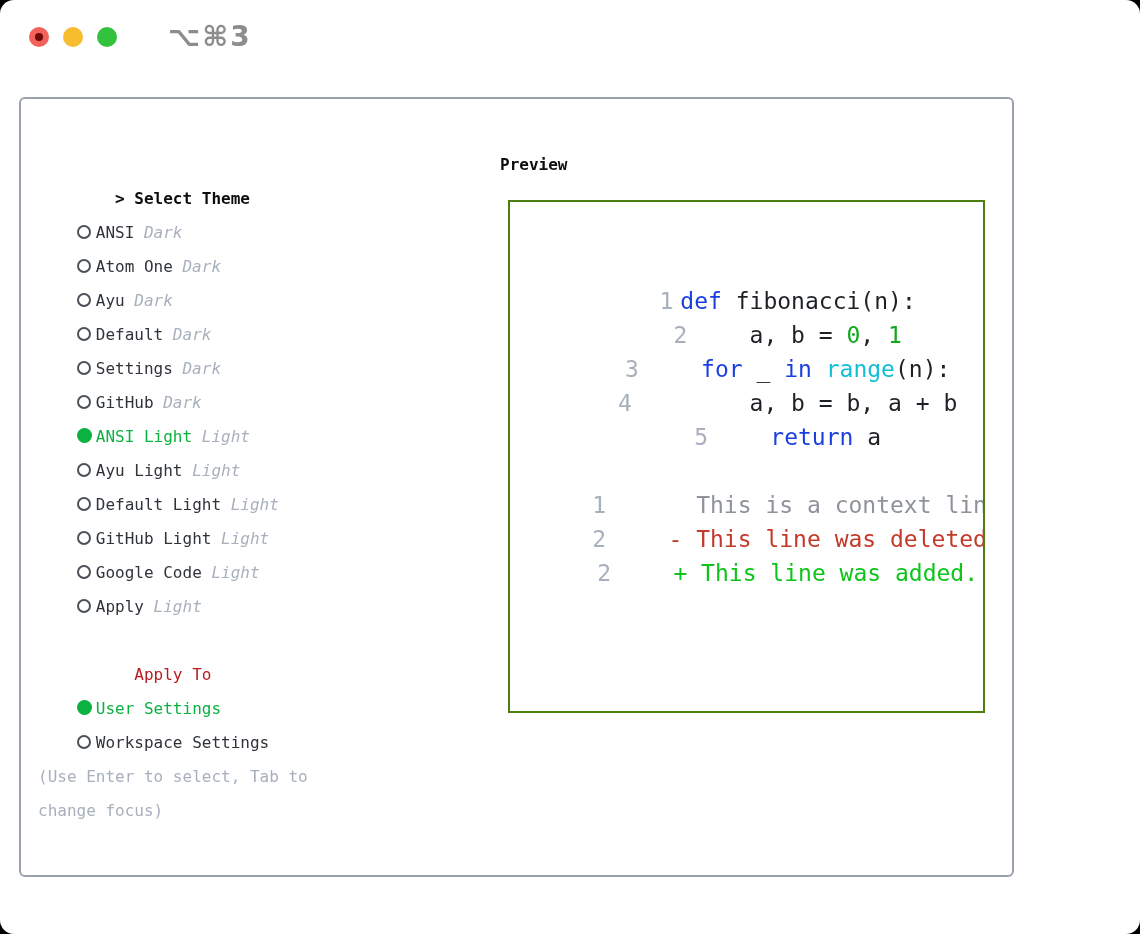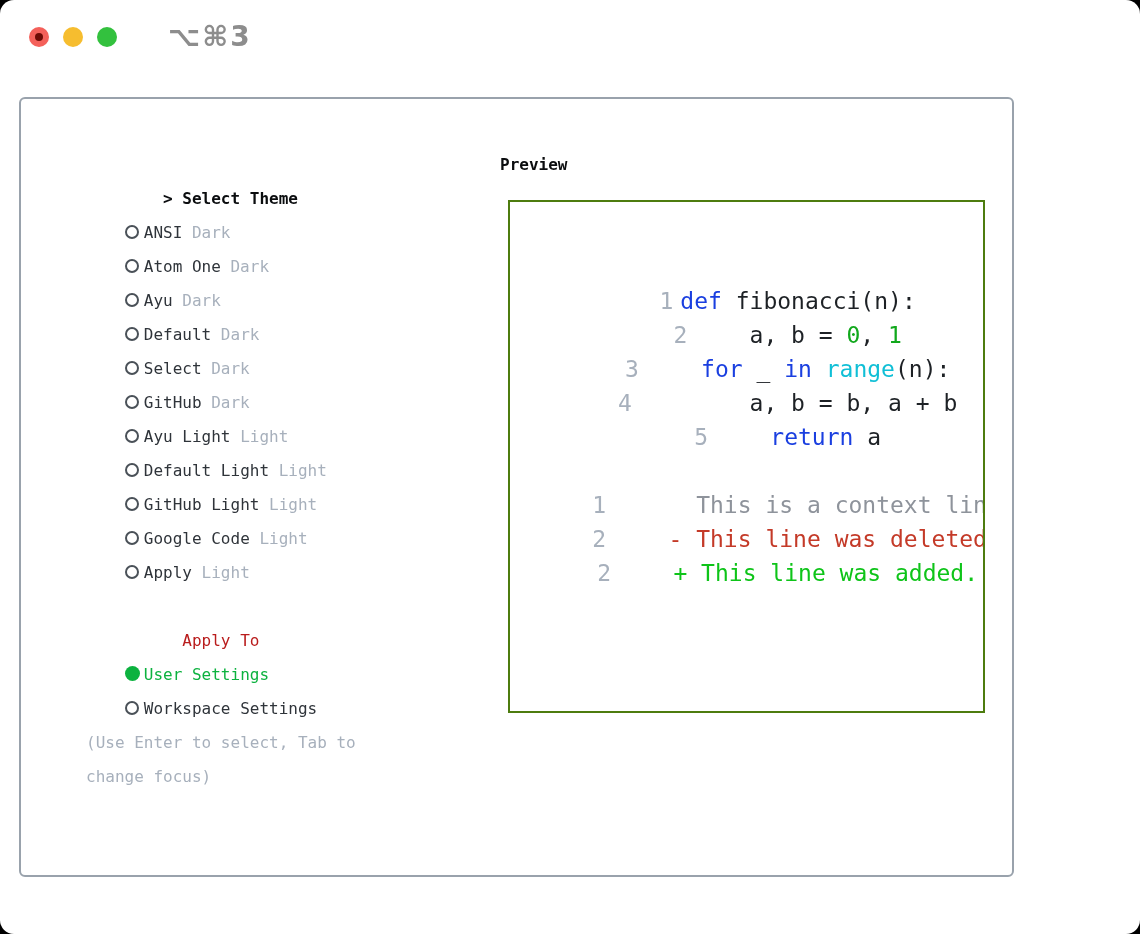--- a/index.html
+++ b/index.html
@@ -22,32 +22,32 @@
     font-family:"DejaVu Sans", sans-serif;
     font-size:28px; font-weight:bold; color:#8d8d8d; letter-spacing:2px;
   }
   
   .frame {
     position:absolute; left:19px; top:97px; width:995px; height:780px;
     border:2px solid #99a2ac; border-radius:6px; background:#fff;
   }
   .row { height:34px; line-height:34px; white-space:pre; font-size:16px; }
   
-  .left-panel { position:absolute; left:17px; top:49px; color:#2f343a;margin-left:48px; }
+  .left-panel { position:absolute; left:17px; top:49px; color:#2f343a; }
   .marker { display:inline-block; width:2ch; }
   .cursor-glyph { font-weight:bold; color:#0b0d0f; }
   .header-text { font-weight:bold; color:#0b0d0f; }
   .radio {
     display:inline-block; width:14px; height:14px; border-radius:50%;
     border:2.5px solid #4a5158; vertical-align:middle; margin-bottom:4px; background:transparent;
   }
   .selected .radio { border:none; width:15px; height:15px; background:#0cb23f; }
   .theme-item .label, .apply-item .label { color:#2f343a; }
   .selected .label { color:#0cb23f; }
-  .variant { color:#a7b0bc; margin-left:1ch; }
+  .variant { color:#a7b0bc; margin-left:1ch;font-style:italic; }
   .apply-header { color:#b91c1c; margin-top:34px; }
   .hint { margin-top:34px; color:#a7b0bc; }
   
   .preview-header { position:absolute; left:479px; top:49px; font-weight:bold; color:#0b0d0f; }
   .preview-box {
     position:absolute; left:487px; top:101px; width:477px; height:513px;
     border:2px solid #4d7c0f; background:#fff; padding:48px 0 0 20px; overflow:hidden;text-align:center;
   }
   .code-line { height:34px; line-height:34px; white-space:pre; font-size:23px; }
   .lnum { display:inline-block; width:2ch; color:#a7b0bc; }
@@ -89,24 +89,27 @@
           <div class="row theme-item">
     <span class="marker"><span class="radio"></span></span><span class="label">Atom One</span><span class="variant">Dark</span>
   </div>
           <div class="row theme-item">
     <span class="marker"><span class="radio"></span></span><span class="label">Ayu</span><span class="variant">Dark</span>
   </div>
           <div class="row theme-item">
     <span class="marker"><span class="radio"></span></span><span class="label">Default</span><span class="variant">Dark</span>
   </div>
           <div class="row theme-item">
-    <span class="marker"><span class="radio"></span></span><span class="label">Select</span><span class="variant">Dark</span>
+    <span class="marker"><span class="radio"></span></span><span class="label">Settings</span><span class="variant">Dark</span>
   </div>
           <div class="row theme-item">
     <span class="marker"><span class="radio"></span></span><span class="label">GitHub</span><span class="variant">Dark</span>
+  </div>
+          <div class="row theme-item selected">
+    <span class="marker"><span class="radio"></span></span><span class="label">ANSI Light</span><span class="variant">Light</span>
   </div>
           <div class="row theme-item">
     <span class="marker"><span class="radio"></span></span><span class="label">Ayu Light</span><span class="variant">Light</span>
   </div>
           <div class="row theme-item">
     <span class="marker"><span class="radio"></span></span><span class="label">Default Light</span><span class="variant">Light</span>
   </div>
           <div class="row theme-item">
     <span class="marker"><span class="radio"></span></span><span class="label">GitHub Light</span><span class="variant">Light</span>
   </div>

